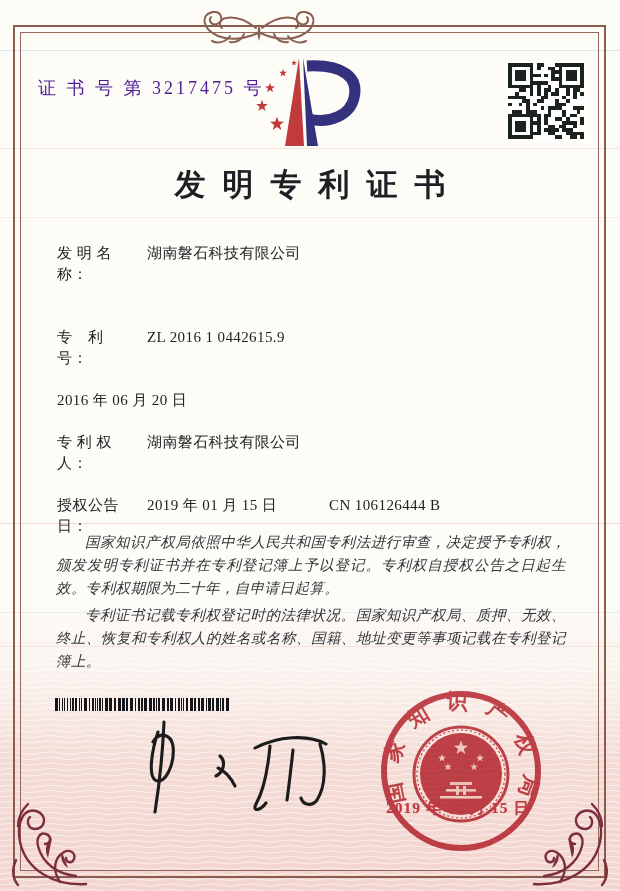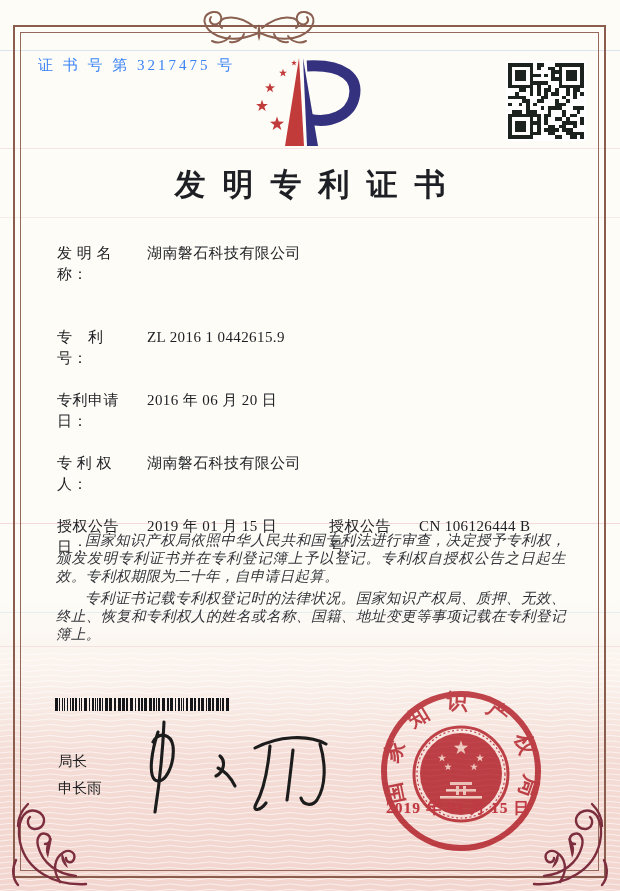--- a/index.html
+++ b/index.html
@@ -22,22 +22,22 @@
   .frame-outer { position:absolute; left:13px; top:25px; width:593px; height:853px;
     border:2.5px solid #8a5d4e; }
   .frame-inner { position:absolute; left:20px; top:32px; width:579px; height:839px;
     border:1px solid #96685a; }
   .flourish-top { position:absolute; left:170px; top:6px; }
   .corner { position:absolute; }
   .corner.bl { left:6px; top:798px; }
   .corner.br { right:6px; top:798px; transform:scaleX(-1); }
 
   .cert-number {
-    position:absolute; left:38px; top:56px; font-size:15px; letter-spacing:3px;
-    color:#3b82f6; font-weight:500;
+    position:absolute; left:38px; top:76px; font-size:18px; letter-spacing:3px;
+    color:#4c1d95; font-weight:500;
   }
   .logo { position:absolute; left:252px; top:56px; }
   .qr {
     position:absolute; left:506px; top:61px; width:80px; height:80px;
     display:grid; grid-template-columns:repeat(21,1fr); grid-template-rows:repeat(21,1fr);
     background:#fff; padding:2px;
   }
   .qr div { width:100%; height:100%; }
   .title {
     position:absolute; left:0; top:164px; width:620px; text-align:center;
@@ -47,21 +47,21 @@
   .fields { position:absolute; left:57px; top:243px; width:508px; font-size:15px; color:#1d1e22; }
   .frow { display:flex; line-height:21px; margin-bottom:21px; position:relative; }
   .frow .lbl { flex:0 0 90px; letter-spacing:.5px; }
   .frow .val { letter-spacing:.4px; }
   .frow.addr .val { width:424px; }
   .frow.grant .pair2 { position:absolute; left:272px; display:flex; }
   .frow.grant .pair2 .lbl { flex:0 0 90px; }
 
   .legal {
     position:absolute; left:56px; top:531px; width:510px;
-    font-style:italic; font-size:14.5px; line-height:18px; letter-spacing:.4px;
+    font-style:italic; font-size:14.5px; line-height:23px; letter-spacing:.4px;
     color:#33343a; text-align:justify;
   }
   .legal p { text-indent:2em; margin-bottom:4px; }
 
   .barcode { position:absolute; left:55px; top:698px; width:176px; height:13px;
     display:flex; align-items:stretch; overflow:hidden; }
   .barcode i { background:#14161a; display:block; height:100%; }
 
   .director { position:absolute; left:58px; top:748px; font-size:14.5px; color:#222;
     font-family:"Liberation Sans","DejaVu Sans",sans-serif; line-height:27px; }
@@ -646,32 +646,30 @@
       <span class="lbl">发 明 名 称：</span>
       <span class="val">湖南磐石科技有限公司</span>
     </div>
     <div class="frow">
     </div>
     <div class="frow">
       <span class="lbl">专　利　号：</span>
       <span class="val">ZL 2016 1 0442615.9</span>
     </div>
     <div class="frow">
-      <span class="lbl">专利申请日：</span>
       <span class="val">2016 年 06 月 20 日</span>
     </div>
     <div class="frow">
       <span class="lbl">专 利 权 人：</span>
       <span class="val">湖南磐石科技有限公司</span>
     </div>
     <div class="frow grant">
       <span class="lbl">授权公告日：</span>
       <span class="val">2019 年 01 月 15 日</span>
       <span class="pair2">
-        <span class="lbl">授权公告号：</span>
         <span class="val">CN 106126444 B</span>
       </span>
     </div>
   </div>
 
   <div class="legal">
     <p>国家知识产权局依照中华人民共和国专利法进行审查，决定授予专利权，颁发发明专利证书并在专利登记簿上予以登记。专利权自授权公告之日起生效。专利权期限为二十年，自申请日起算。</p>
     <p>专利证书记载专利权登记时的法律状况。国家知识产权局、质押、无效、终止、恢复和专利权人的姓名或名称、国籍、地址变更等事项记载在专利登记簿上。</p>
   </div>
 
@@ -723,24 +721,20 @@
       <i style="width: 3px; margin-right: 2px;"></i>
       <i style="width: 1px; margin-right: 1px;"></i>
       <i style="width: 3px; margin-right: 1px;"></i>
       <i style="width: 3px; margin-right: 2px;"></i>
       <i style="width: 3px; margin-right: 1px;"></i>
       <i style="width: 1px; margin-right: 1px;"></i>
       <i style="width: 2px; margin-right: 2px;"></i>
       <i style="width: 3px; margin-right: 2px;"></i>
     </div>
 
-  <div class="director">
-    <div>局长</div>
-    <div>申长雨</div>
-  </div>
 
   <svg class="signature" width="215" height="105" viewBox="0 0 215 105">
     <g stroke="#1c1c1c" fill="none" stroke-width="3.1" stroke-linecap="round">
       <path d="M30,16 C24,34 20,58 27,64 C37,70 47,48 45,30 C43,18 31,15 25,26"></path>
       <path d="M36,6 C35,30 32,64 27,96"></path>
       <path d="M92,40 C98,45 96,56 88,60"></path>
       <path d="M90,52 C97,55 103,62 107,70"></path>
       <path d="M127,32 C150,20 180,18 198,28"></path>
       <path d="M142,30 C140,52 136,74 128,88 C124,96 132,95 138,87"></path>
       <path d="M192,28 C198,48 198,70 189,84 C184,91 175,89 173,82"></path>

